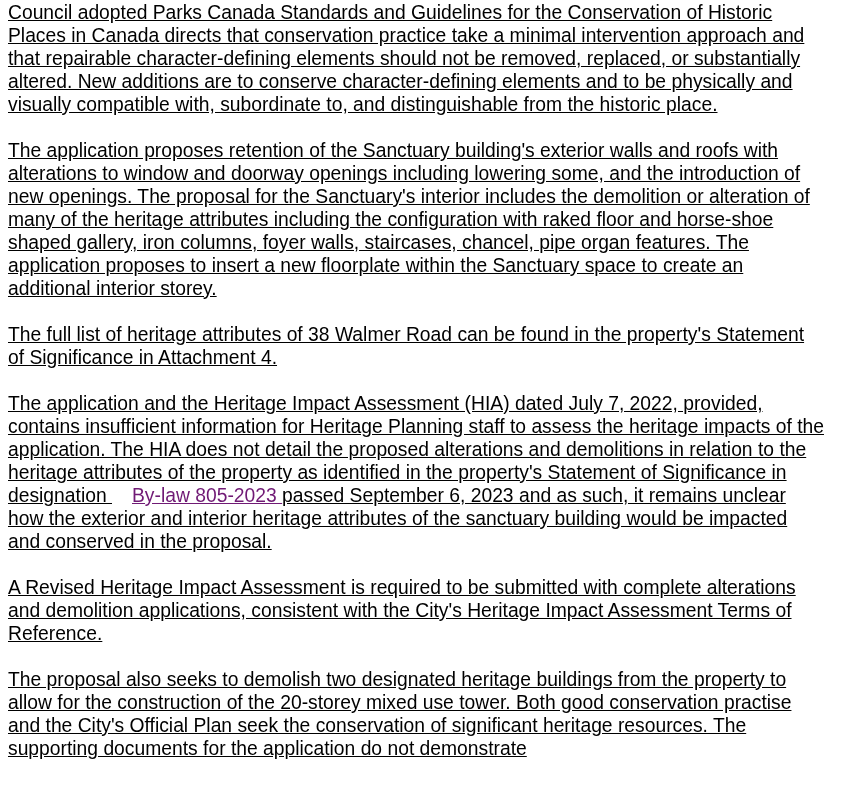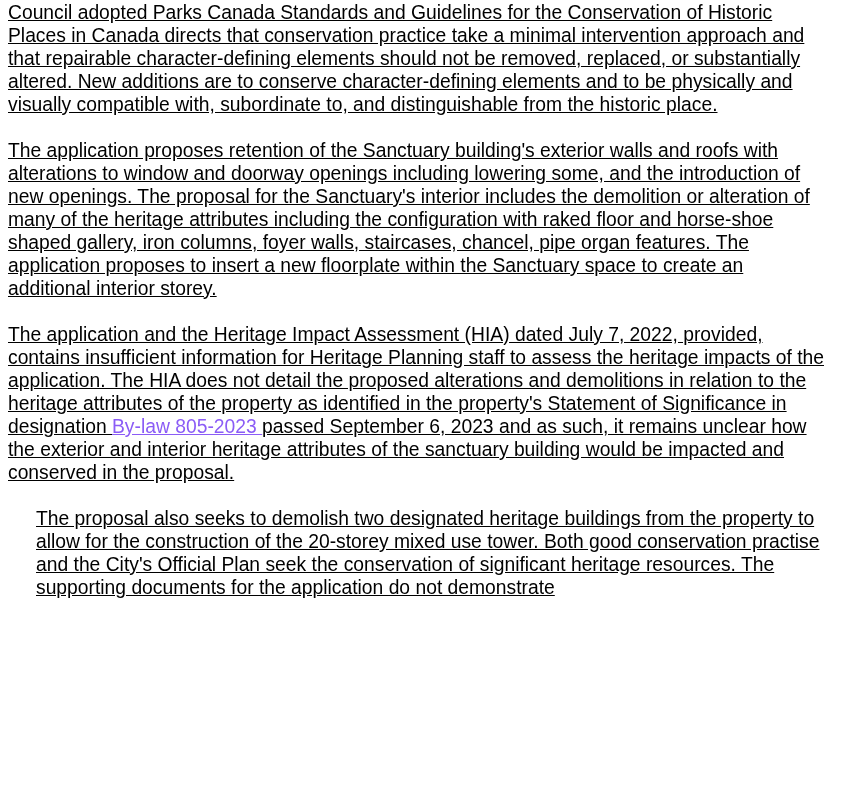--- a/index.html
+++ b/index.html
@@ -19,35 +19,37 @@
     color: #000000;
     -webkit-font-smoothing: antialiased;
   }
   .doc p {
     margin: 0 0 23px 0;
     padding: 0;
     text-decoration: underline;
   }
   .doc p:last-child {
     margin-bottom: 0;
-    margin-left: 28px;
   }
   a.doclink {
-    color: #8b5cf6;
+    color: #701a75;
     text-decoration: underline;
     white-space: pre-wrap;
     cursor: pointer;
+    margin-left: 20px;
   }
 </style>
 </head>
 <body>
 
 <div class="doc">
   <p>Council adopted Parks Canada Standards and Guidelines for the Conservation of Historic Places in Canada directs that conservation practice take a minimal intervention approach and that repairable character-defining elements should not be removed, replaced, or substantially altered. New additions are to conserve character-defining elements and to be physically and visually compatible with, subordinate to, and distinguishable from the historic place.</p>
 
   <p>The application proposes retention of the Sanctuary building's exterior walls and roofs with alterations to window and doorway openings including lowering some, and the introduction of new openings. The proposal for the Sanctuary's interior includes the demolition or alteration of many of the heritage attributes including the configuration with raked floor and horse-shoe shaped gallery, iron columns, foyer walls, staircases, chancel, pipe organ features. The application proposes to insert a new floorplate within the Sanctuary space to create an additional interior storey.</p>
 
+  <p>The full list of heritage attributes of 38 Walmer Road can be found in the property's Statement of Significance in Attachment 4.</p>
 
   <p><span>The application and the Heritage Impact Assessment (HIA) dated July 7, 2022, provided, contains insufficient information for Heritage Planning staff to assess the heritage impacts of the application. The HIA does not detail the proposed alterations and demolitions in relation to the heritage attributes of the property as identified in the property's Statement of Significance in designation </span><a href="#" class="doclink">By-law 805-2023 </a><span>passed September 6, 2023 and as such, it remains unclear how the exterior and interior heritage attributes of the sanctuary building would be impacted and conserved in the proposal.</span></p>
 
+  <p>A Revised Heritage Impact Assessment is required to be submitted with complete alterations and demolition applications, consistent with the City's Heritage Impact Assessment Terms of Reference.</p>
 
   <p>The proposal also seeks to demolish two designated heritage buildings from the property to allow for the construction of the 20-storey mixed use tower. Both good conservation practise and the City's Official Plan seek the conservation of significant heritage resources. The supporting documents for the application do not demonstrate</p>
 </div>
 
 </body></html>

